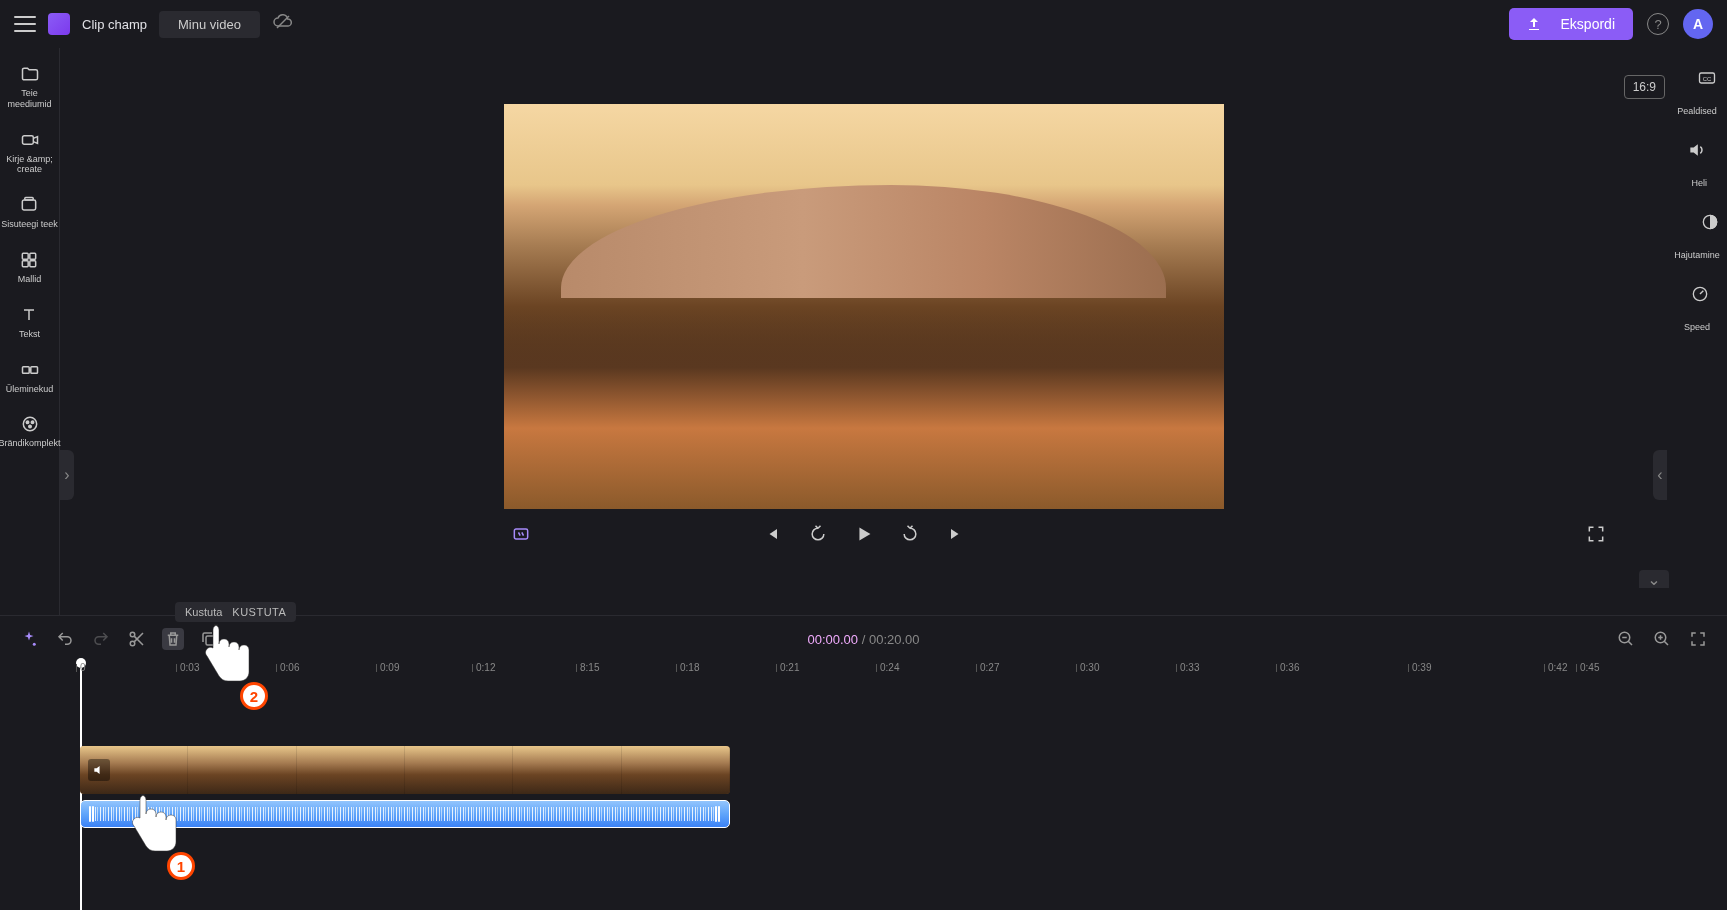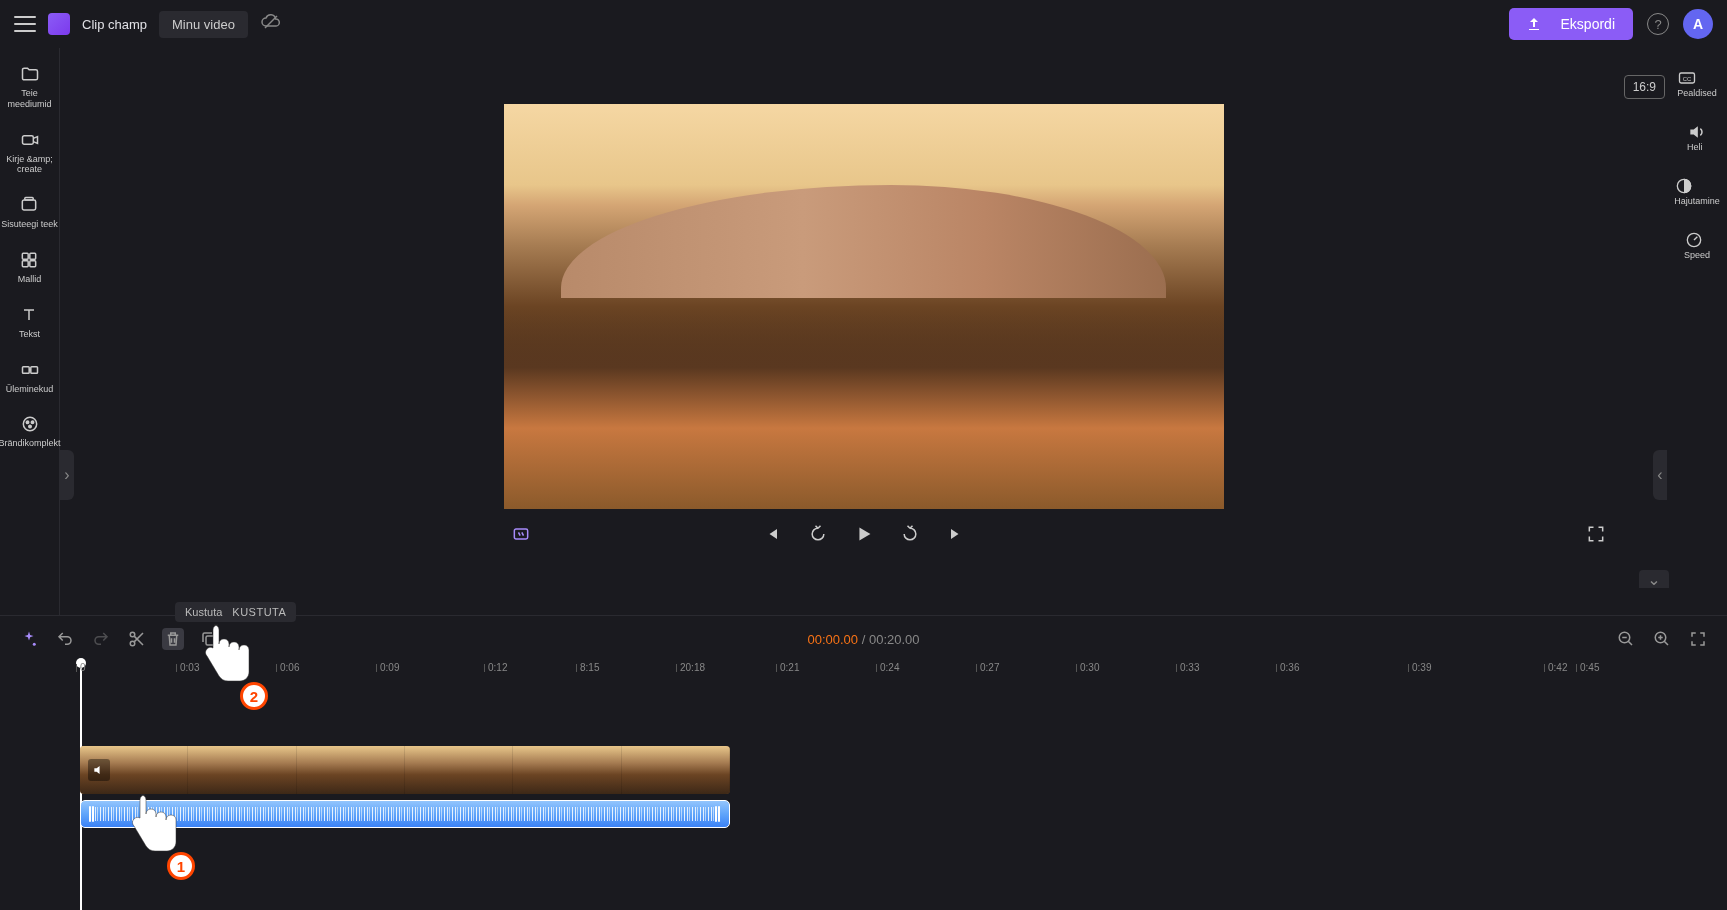--- a/index.html
+++ b/index.html
@@ -16,56 +16,56 @@
   height: 48px;
   display: flex;
   align-items: center;
   padding: 0 14px;
   gap: 12px;
 }
 .hamburger { width: 22px; height: 16px; display: flex; flex-direction: column; justify-content: space-between; cursor: pointer; }
 .hamburger span { height: 2px; background: #ccc; border-radius: 1px; }
 .logo-square { width: 22px; height: 22px; background: linear-gradient(135deg, #8b5cf6 0%, #7c3aed 100%); border-radius: 4px; }
 .app-name { font-size: 13px; color: #e0e0e5; }
-.video-title { background: #2a2a30; padding: 6px 13px; border-radius: 4px; font-size: 13px; color: #ccc; cursor: text; }
+.video-title { background: #2a2a30; padding: 6px 19px; border-radius: 4px; font-size: 13px; color: #ccc; cursor: text; }
 .cloud-icon { color: #888; }
 .topbar-right { margin-left: auto; display: flex; align-items: center; gap: 14px; }
 .export-btn { background: #8b5cf6; color: #fff; padding: 8px 18px; border-radius: 5px; display: flex; align-items: center; gap: 20px; font-size: 14px; cursor: pointer; }
 .help-circle { width: 22px; height: 22px; border: 1.5px solid #888; border-radius: 50%; display: flex; align-items: center; justify-content: center; font-size: 13px; color: #888; cursor: pointer; }
 .avatar { width: 30px; height: 30px; border-radius: 50%; background: #6366f1; display: flex; align-items: center; justify-content: center; font-size: 14px; font-weight: 600; cursor: pointer; }
 .main-area { display: flex; height: calc(100% - 48px - 295px); }
 .left-sidebar { width: 60px; background: #1a1a1f; display: flex; flex-direction: column; align-items: center; gap: 20px; padding-top: 16px; border-right: 1px solid #2a2a30;}
 .sb-item { display: flex; flex-direction: column; align-items: center; gap: 4px; cursor: pointer; color: #ccc; }
 .sb-item .lbl { font-size: 9px; text-align: center; line-height: 1.2; }
 .sb-icon { width: 20px; height: 20px; }
 .sidebar-tab { position: absolute; left: 60px; top: 450px; width: 14px; height: 50px; background: #2a2a30; border-radius: 0 6px 6px 0; display:flex; align-items:center; justify-content:center; color:#888; cursor:pointer;}
 .preview-wrap { flex: 1; display: flex; flex-direction: column; align-items: center; justify-content: center; position: relative; }
 .preview { width: 720px; height: 405px; background: linear-gradient(to bottom, #f5d7a3 0%, #e8c68a 20%, #d4a574 25%, #a67c52 35%, #6b4423 50%, #3d2817 70%, #2a1810 100%); position: relative; overflow: hidden; }
 .uluru-rock { position: absolute; bottom: 52%; left: 8%; width: 84%; height: 28%; background: linear-gradient(90deg, #b88a6a 0%, #c99b7b 40%, #ba8565 70%, #9b6e4f 100%); border-radius: 60% 50% 0 0 / 100% 100% 0 0; }
 .bush-layer { position: absolute; bottom: 0; left: 0; width: 100%; height: 50%; background: linear-gradient(to bottom, rgba(107,68,35,0.3) 0%, #5a3820 30%, #c87840 60%, #8b5a2b 100%); }
 .aspect-badge { position: absolute; top: 75px; right: 62px; border: 1px solid #666; padding: 4px 8px; font-size: 12px; border-radius: 4px; color: #ccc; cursor: pointer; }
 .right-sidebar { width: 60px; background: #1a1a1f; display: flex; flex-direction: column; align-items: center; gap: 24px; padding-top: 20px; }
-.rs-item { display: flex; flex-direction: column; align-items: flex-start; gap: 0; cursor: pointer; color: #ccc; }
+.rs-item { display: flex; flex-direction: column; align-items: flex-end; gap: 18px; cursor: pointer; color: #ccc; }
 .rs-item .lbl { font-size: 9px; }
 .right-tab { position: absolute; right: 60px; top: 450px; width: 14px; height: 50px; background: #2a2a30; border-radius: 6px 0 0 6px; display:flex; align-items:center; justify-content:center; color:#888; cursor:pointer;}
 .controls-row { display: flex; align-items: center; justify-content: center; gap: 24px; height: 50px; width: 100%; position: relative; }
 .controls-left { position: absolute; left: 450px; display: flex; gap: 12px; align-items: center; }
 .controls-right-fs { position: absolute; right: 60px; }
 .ctrl-btn { width: 22px; height: 22px; color: #ccc; cursor: pointer; display: flex; align-items: center; justify-content: center; }
 .play-btn svg { width: 24px; height: 24px; }
 .toolbar-section { height: 295px; background: #1a1a1f; border-top: 1px solid #2a2a30; position: relative; }
 .tooltip { position: absolute; top: -14px; left: 175px; background: #2a2a30; padding: 4px 10px; font-size: 11px; color: #bbb; border-radius: 4px; display:flex; gap:10px;}
 .tooltip .cap { letter-spacing: 0.5px; }
 .toolbar-row { height: 46px; display: flex; align-items: center; padding: 0 18px; gap: 14px; position:relative;}
 .tb-btn { width: 22px; height: 22px; color: #999; cursor: pointer; display:flex; align-items:center; justify-content:center;}
 .tb-btn.sparkle { color: #a78bfa; }
 .tb-btn.disabled { opacity: 0.4; cursor: default; }
 .tb-btn.delete { background: #3a3a42; border-radius: 4px; padding: 2px; }
 .time-display { position: absolute; left: 50%; transform: translateX(-50%); font-size: 13px; }
-.time-display .current { color: #f97316; margin-top: 24px; }
+.time-display .current { color: #f0abfc; margin-top: 24px; }
 .time-display .total { color: #888; }
 .zoom-controls { margin-left: auto; display: flex; gap: 14px; }
 .ruler { height: 24px; position: relative; margin: 0 80px; }
 .tick { position: absolute; top: 0; font-size: 10px; color: #888; }
 .tick::before { content: ''; position: absolute; left: -4px; top: 2px; width: 1px; height: 8px; background: #555; }
 .playhead { position: absolute; left: -4px; top: -4px; width: 10px; height: 10px; background: #fff; border-radius: 50%; cursor: pointer; }
 .playhead::after { content:''; position:absolute; left:4px; top:10px; width:2px; height:260px; background:#fff; }
 .tracks { padding: 60px 80px 0; position: relative; }
 .video-track { height: 48px; width: 650px; background: linear-gradient(90deg, #d4a574 0%, #a67c52 30%, #6b4423 100%); border-radius: 4px; position: relative; display:flex; overflow:hidden; cursor:pointer;}
 .thumb-frame { flex:1; background: linear-gradient(to bottom, #e8c68a 0%, #a67c52 35%, #6b4423 60%, #3d2817 100%); border-right: 1px solid rgba(0,0,0,0.1);}
@@ -321,23 +321,23 @@
           </svg>
         </div>
     </div>
   </div>
   <div class="ruler">
     <div class="playhead"></div>
   <div class="tick" style="left: 0px;">0</div>
       <div class="tick" style="left: 100px;">0:03</div>
       <div class="tick" style="left: 200px;">0:06</div>
       <div class="tick" style="left: 300px;">0:09</div>
-      <div class="tick" style="left: 408px;">0:12</div>
+      <div class="tick" style="left: 396px;">0:12</div>
       <div class="tick" style="left: 500px;">8:15</div>
-      <div class="tick" style="left: 600px;">20:18</div>
+      <div class="tick" style="left: 600px;">0:18</div>
       <div class="tick" style="left: 700px;">0:21</div>
       <div class="tick" style="left: 800px;">0:24</div>
       <div class="tick" style="left: 900px;">0:27</div>
       <div class="tick" style="left: 1000px;">0:30</div>
       <div class="tick" style="left: 1100px;">0:33</div>
       <div class="tick" style="left: 1200px;">0:36</div>
       <div class="tick" style="left: 1332px;">0:39</div>
       <div class="tick" style="left: 1468px;">0:42</div>
       <div class="tick" style="left: 1500px;">0:45</div>
     </div>

